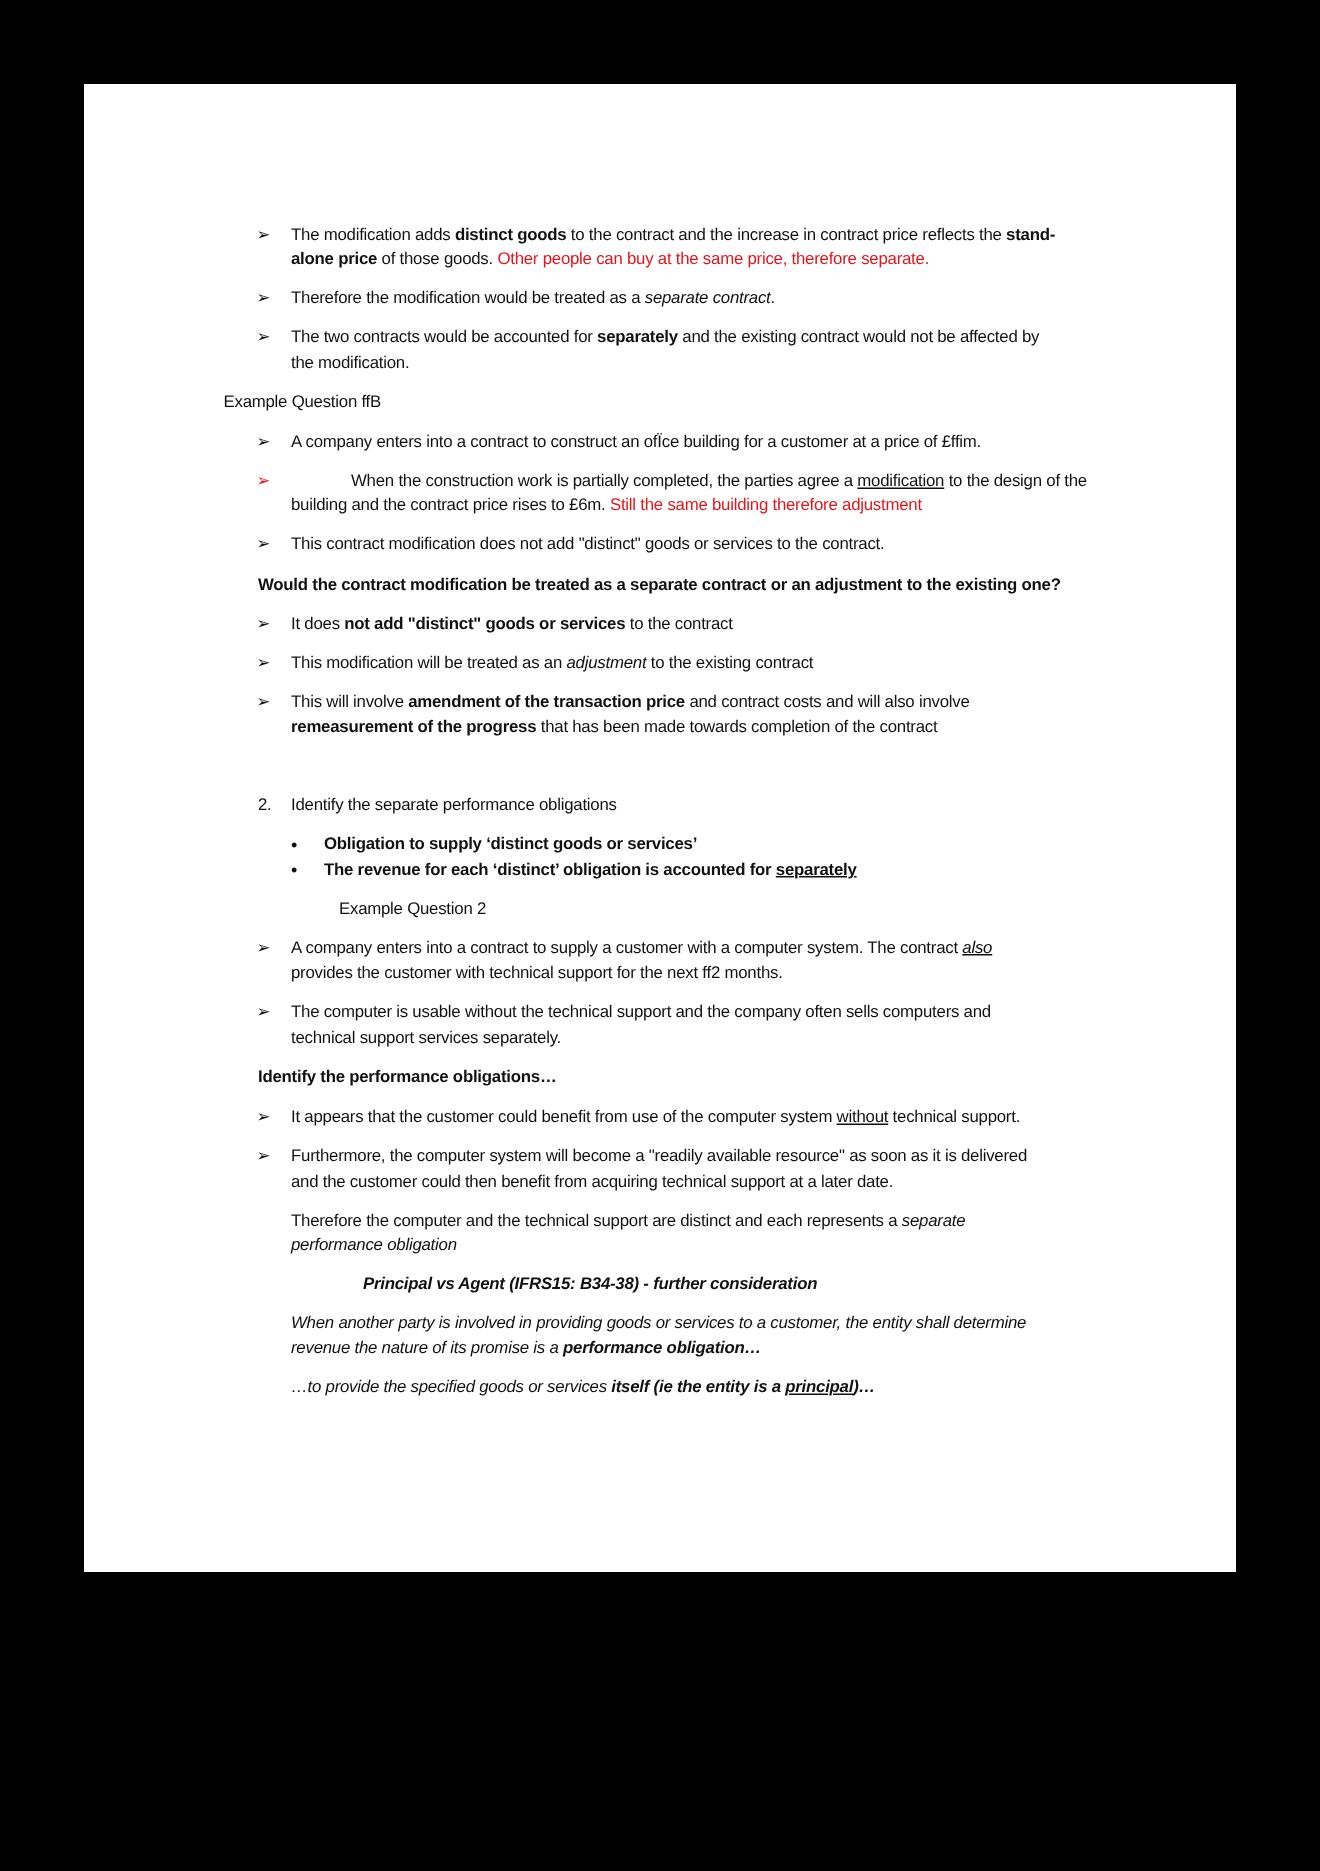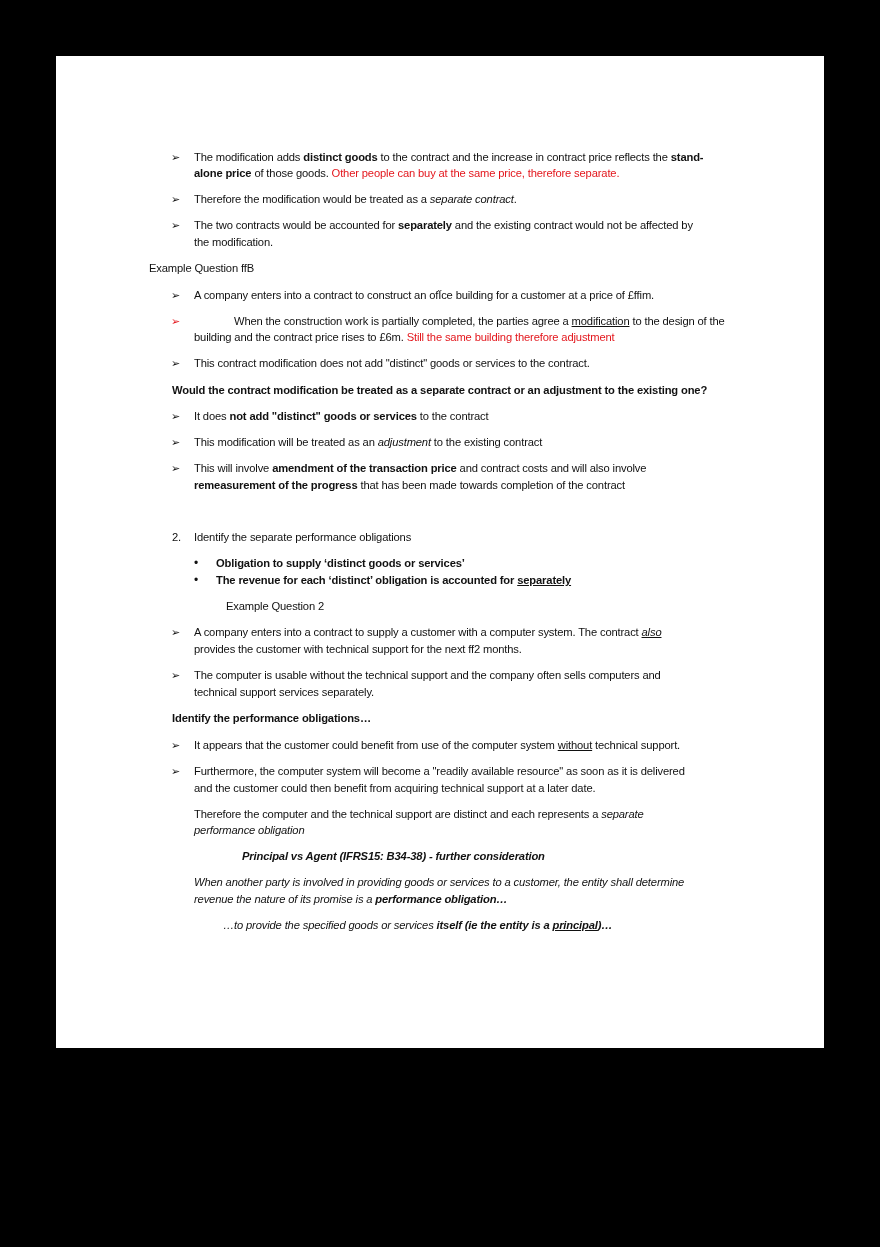--- a/index.html
+++ b/index.html
@@ -125,17 +125,17 @@
   </div>
   <div class="line i" style="left:138px; top:766px;">performance obligation</div>
 
   <div class="line b i" style="left:138px; top:792px;margin-left:48px;"> Principal vs Agent (IFRS15: B34-38) -  further consideration</div>
 
   <div class="line i" style="left:138px; top:818px;">When another party is involved in providing goods or services to a customer, the entity shall determine</div>
   <div class="line i" style="left:138px; top:835px;">
     <span>revenue the nature of its promise is a </span><span class="b">performance obligation…</span>
   </div>
 
-  <div class="line i" style="left:138px; top:861px;margin-left:29px;">
+  <div class="line i" style="left:138px; top:861px;">
     <span>…to provide the specified goods or services </span><span class="b">itself (ie the entity is a </span><span class="b u">principal</span><span class="b">)…</span>
   </div>
 
 </div>
 
 </body></html>

